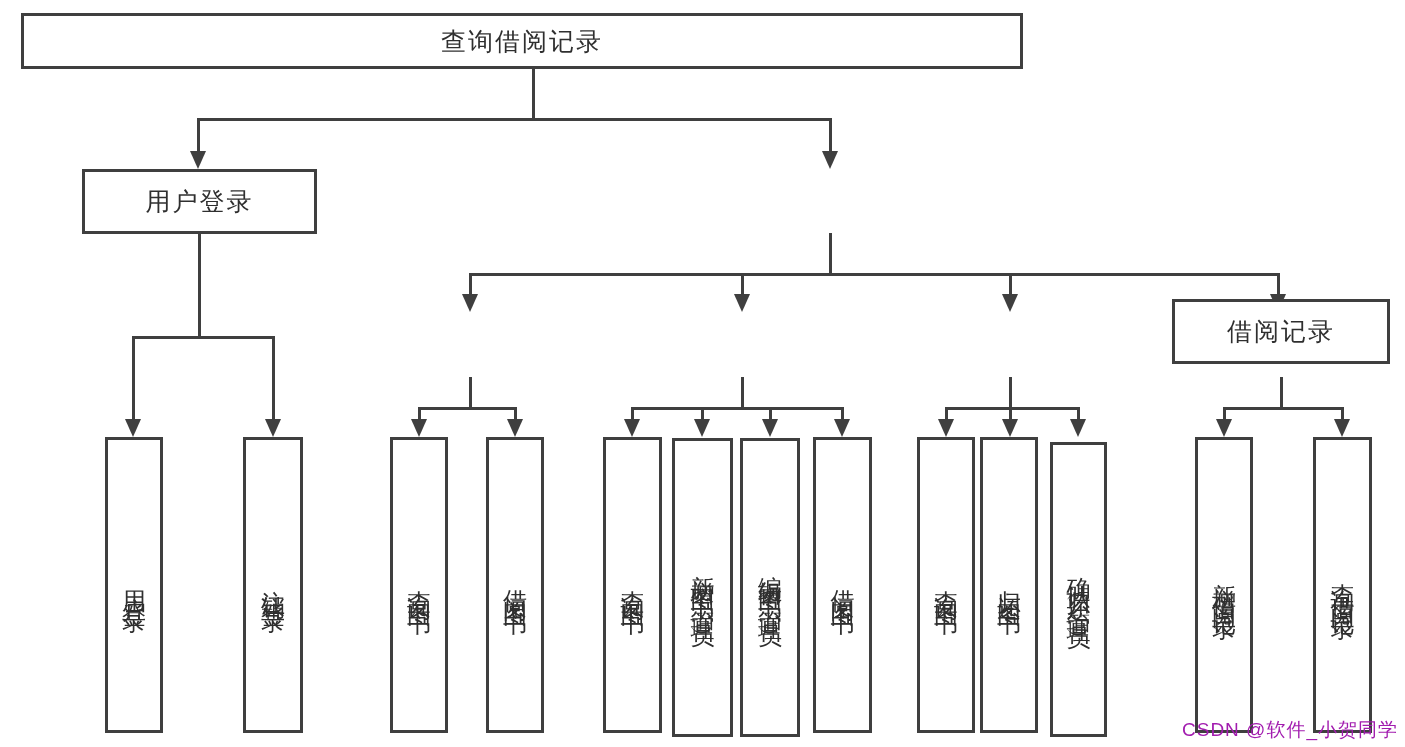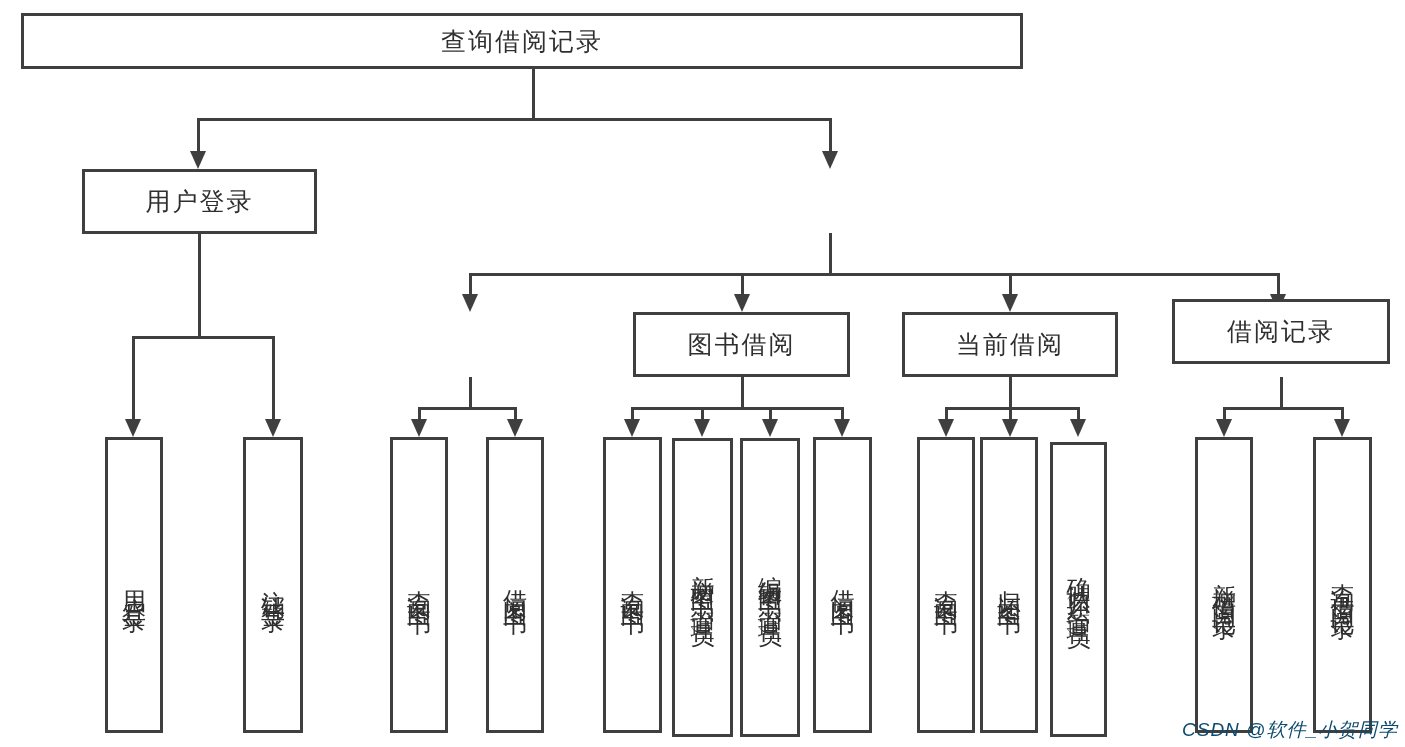--- a/index.html
+++ b/index.html
@@ -18,21 +18,21 @@
   }
   .vline{position:absolute;width:3px;background:#3f3f3f;}
   .hline{position:absolute;height:3px;background:#3f3f3f;}
   .ah{
     position:absolute;width:0;height:0;
     border-left:8px solid transparent;border-right:8px solid transparent;
     border-top:18px solid #3f3f3f;
   }
   .watermark{
     position:absolute;left:1182px;top:719px;font-size:19px;line-height:1.2;
-    color:#0c4a6e;letter-spacing:1px;z-index:5;white-space:nowrap;font-style:italic;
+    color:#a21caf;letter-spacing:1px;z-index:5;white-space:nowrap;
   }
 </style>
 </head>
 <body>
 
 <div class="canvas">
 
   <div class="vline" style="left:531.5px;top:69px;height:49px"></div>
   <div class="hline" style="left:196.5px;top:118px;width:635px"></div>
   <div class="vline" style="left:196.5px;top:118px;height:33px"></div>
@@ -93,26 +93,20 @@
   <div class="ah" style="left:1334px;top:419px"></div>
 
   <div class="node" style="left:21px;top:13px;width:1002px;height:56px">
     <span>查询借阅记录</span>
   </div>
 
   <div class="node" style="left:82px;top:169px;width:235px;height:65px">
     <span>用户登录</span>
   </div>
 
-  <div class="node" style="left:633px;top:312px;width:217px;height:65px">
-    <span>图书借阅</span>
-  </div>
-  <div class="node" style="left:902px;top:312px;width:216px;height:65px">
-    <span>当前借阅</span>
-  </div>
   <div class="node" style="left:1172px;top:299px;width:218px;height:65px">
     <span>借阅记录</span>
   </div>
 
   <div class="node leaf" style="left:105px;top:437px;width:58px;height:296px">
     <span>用户登录</span>
   </div>
   <div class="node leaf" style="left:243px;top:437px;width:60px;height:296px">
     <span>注销登录</span>
   </div>

